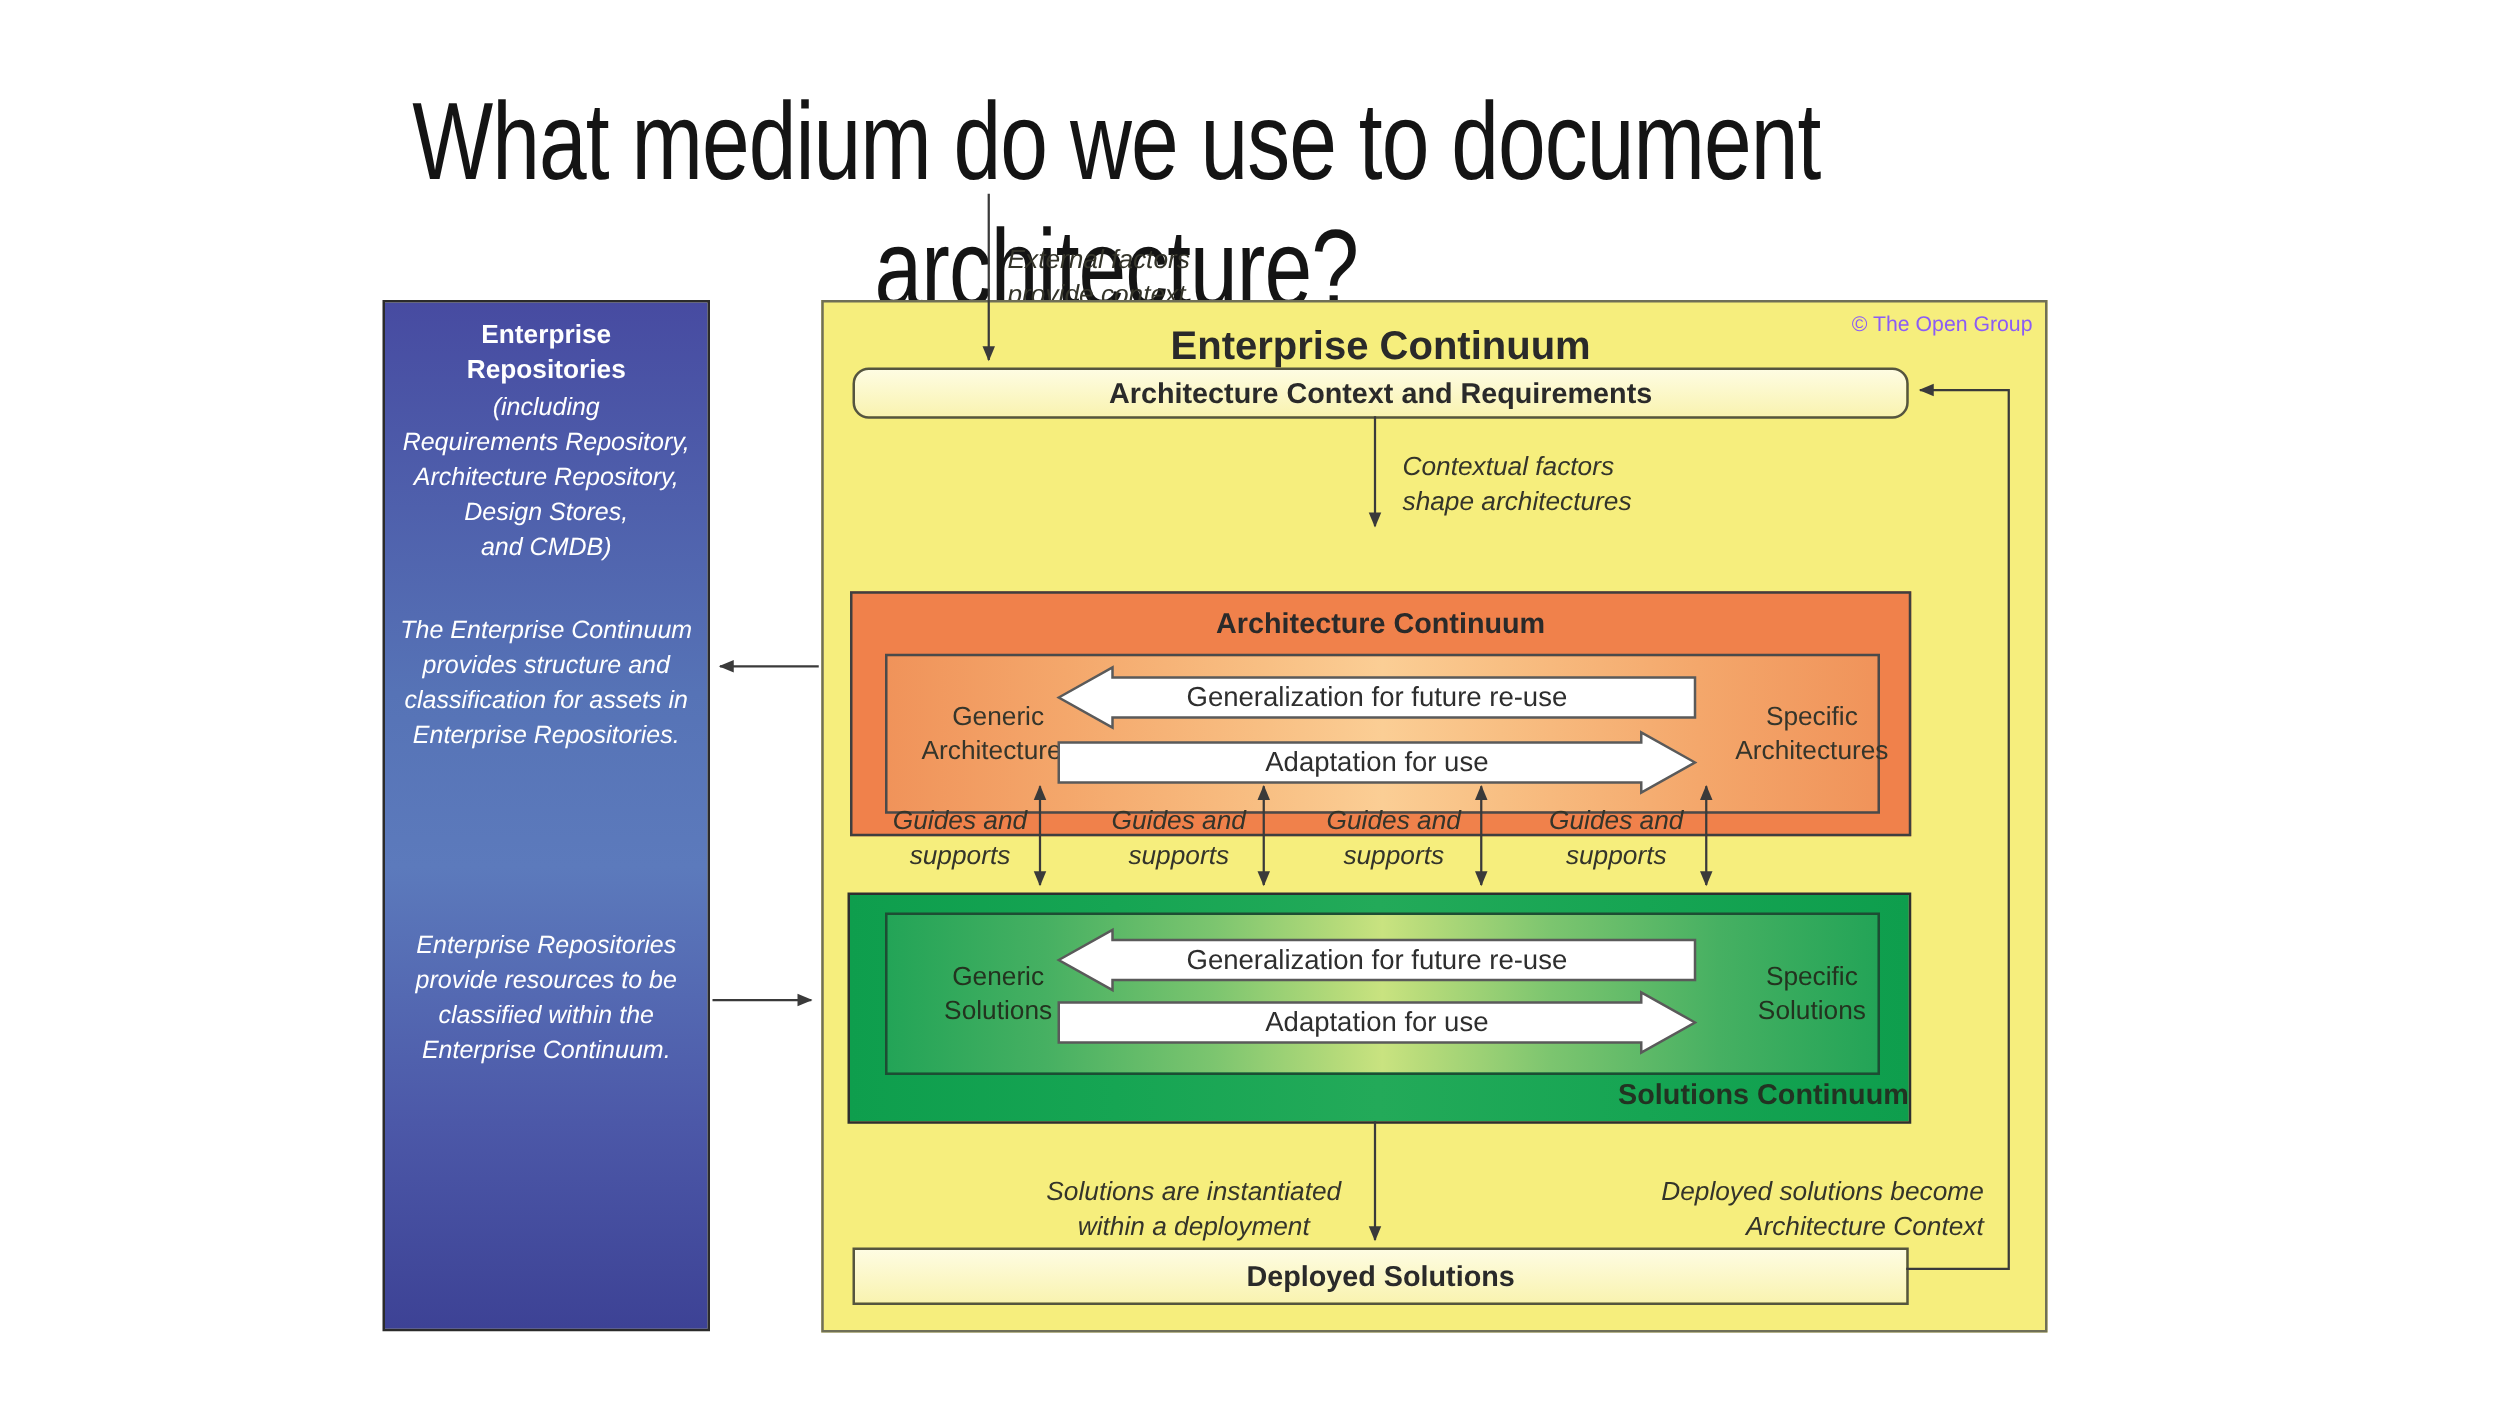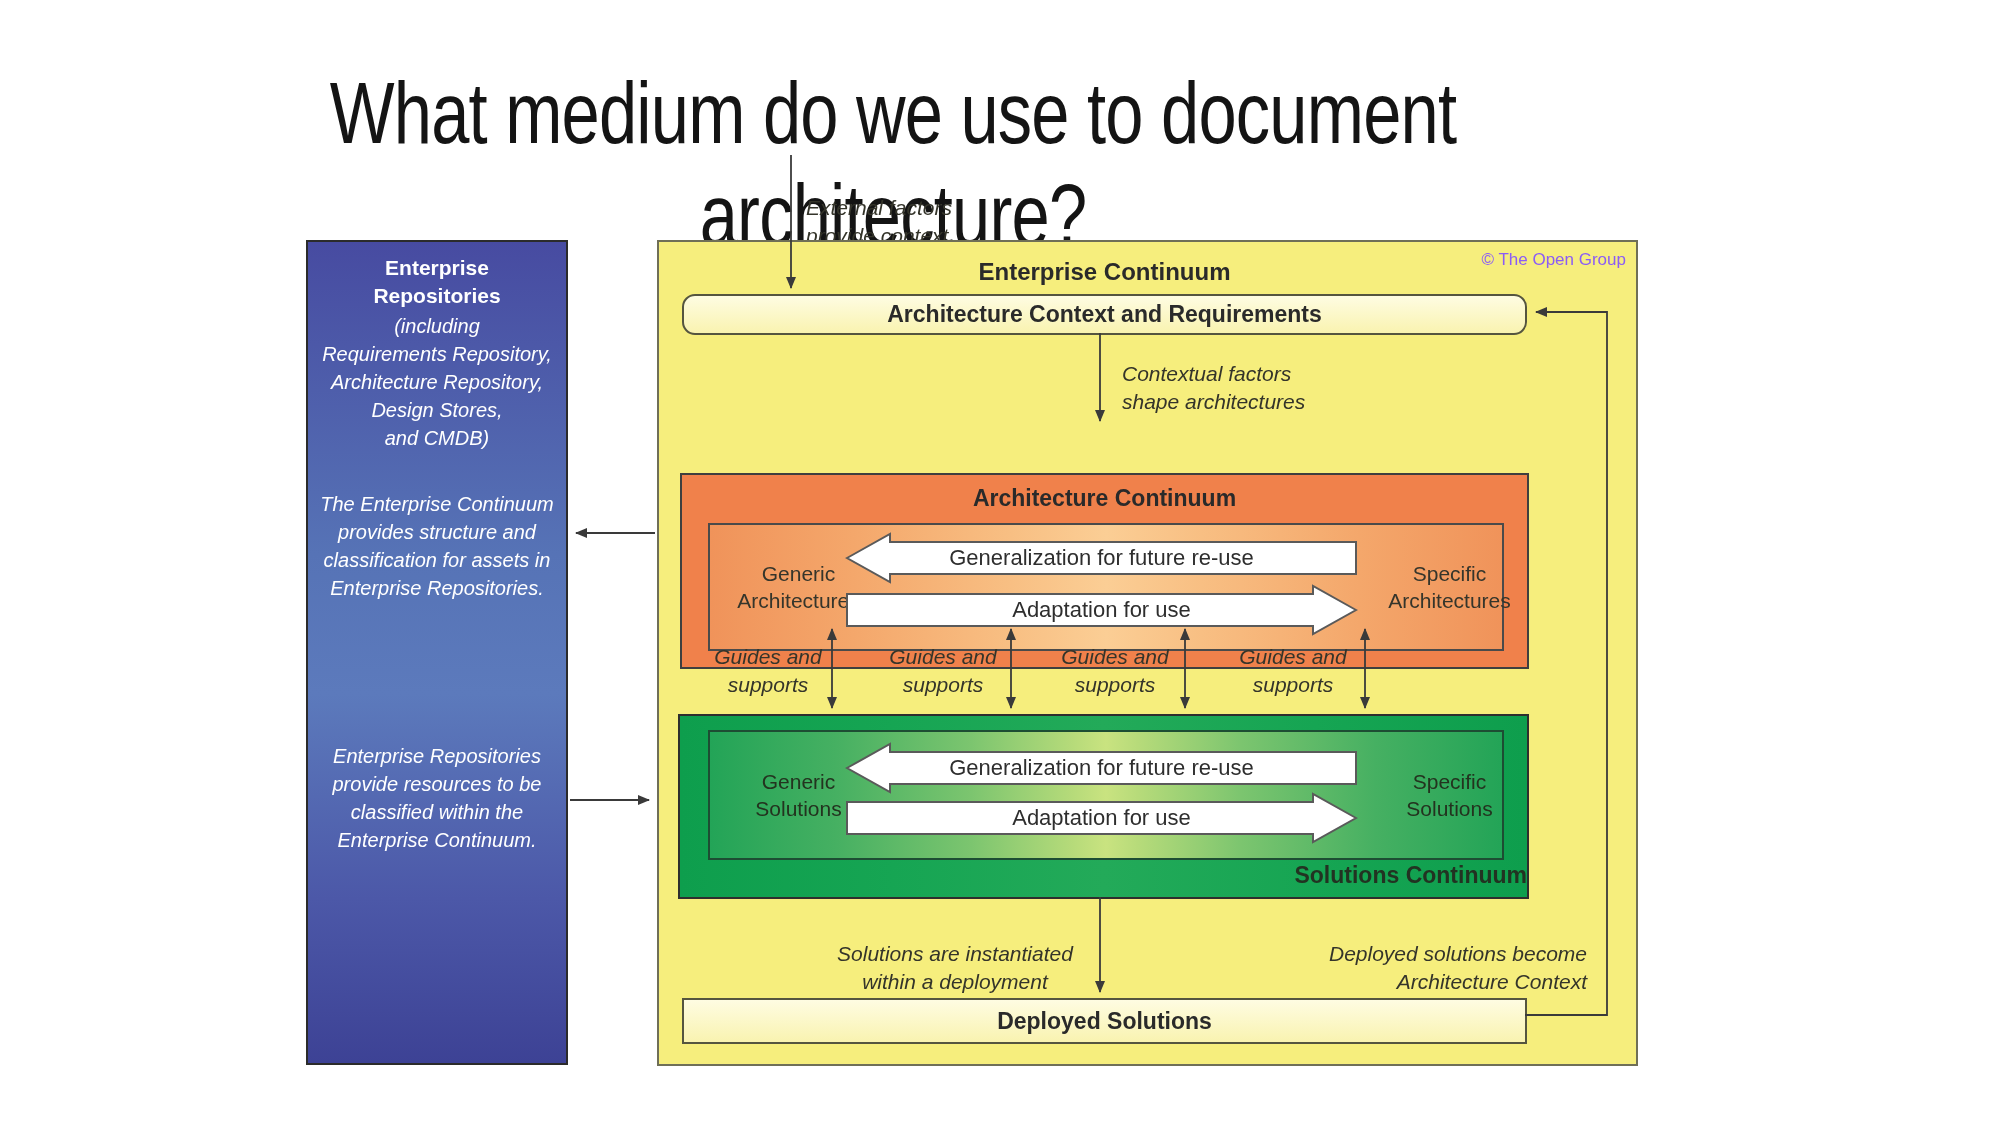--- a/index.html
+++ b/index.html
@@ -16,21 +16,21 @@
               background:linear-gradient(180deg,#474ba1 0%,#5673b6 38%,#5c7abc 55%,#4c58a8 80%,#3d4295 100%);
               border:2px solid #2b2b2b;box-sizing:border-box;color:#ffffff;text-align:center;}
   .bp-head{left:0;top:12px;width:100%;font-size:21px;font-weight:bold;line-height:28px;}
   .bp-sub{left:0;top:70px;width:100%;font-size:20px;font-style:italic;line-height:28px;}
   .bp-note{left:0;width:100%;font-size:20px;font-style:italic;line-height:28px;}
   .bp-note1{top:248px;}
   .bp-note2{top:500px;}
   
   .yellow-panel{left:657px;top:240px;width:981px;height:826px;background:#f6ee7d;
                 border:2px solid #6f6f57;box-sizing:border-box;}
-  .ec-head{left:23px;top:16px;width:845px;text-align:center;font-size:24px;font-weight:bold;color:#2a2a2a;}
+  .ec-head{left:23px;top:16px;width:845px;text-align:center;font-size:32px;font-weight:bold;color:#2a2a2a;}
   .copyright{right:10px;top:8px;width:240px;text-align:right;font-size:17px;color:#8b5cf6;}
   .bar{left:23px;width:845px;background:linear-gradient(180deg,#fefce2 0%,#f9f3b0 100%);
        border:2px solid #55553f;box-sizing:border-box;text-align:center;
        font-size:23px;font-weight:bold;color:#2a2a2a;display:flex;align-items:center;justify-content:center;}
   .acr-bar{top:52px;height:41px;border-radius:13px;}
   .ds-bar{top:756px;height:46px;}
   .ann{font-size:21px;font-style:italic;color:#34342a;line-height:28px;}
   .ann-contextual{left:463px;top:118px;text-align:left;}
   .ann-instantiated{left:156px;top:698px;width:280px;text-align:center;}
   .ann-deployed{left:648px;top:698px;width:280px;text-align:right;}

